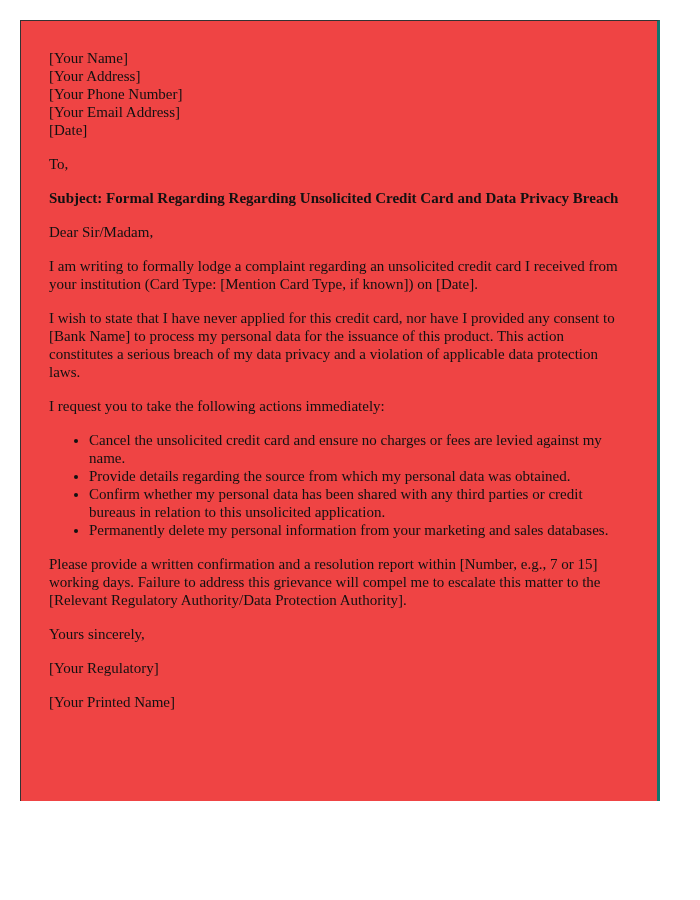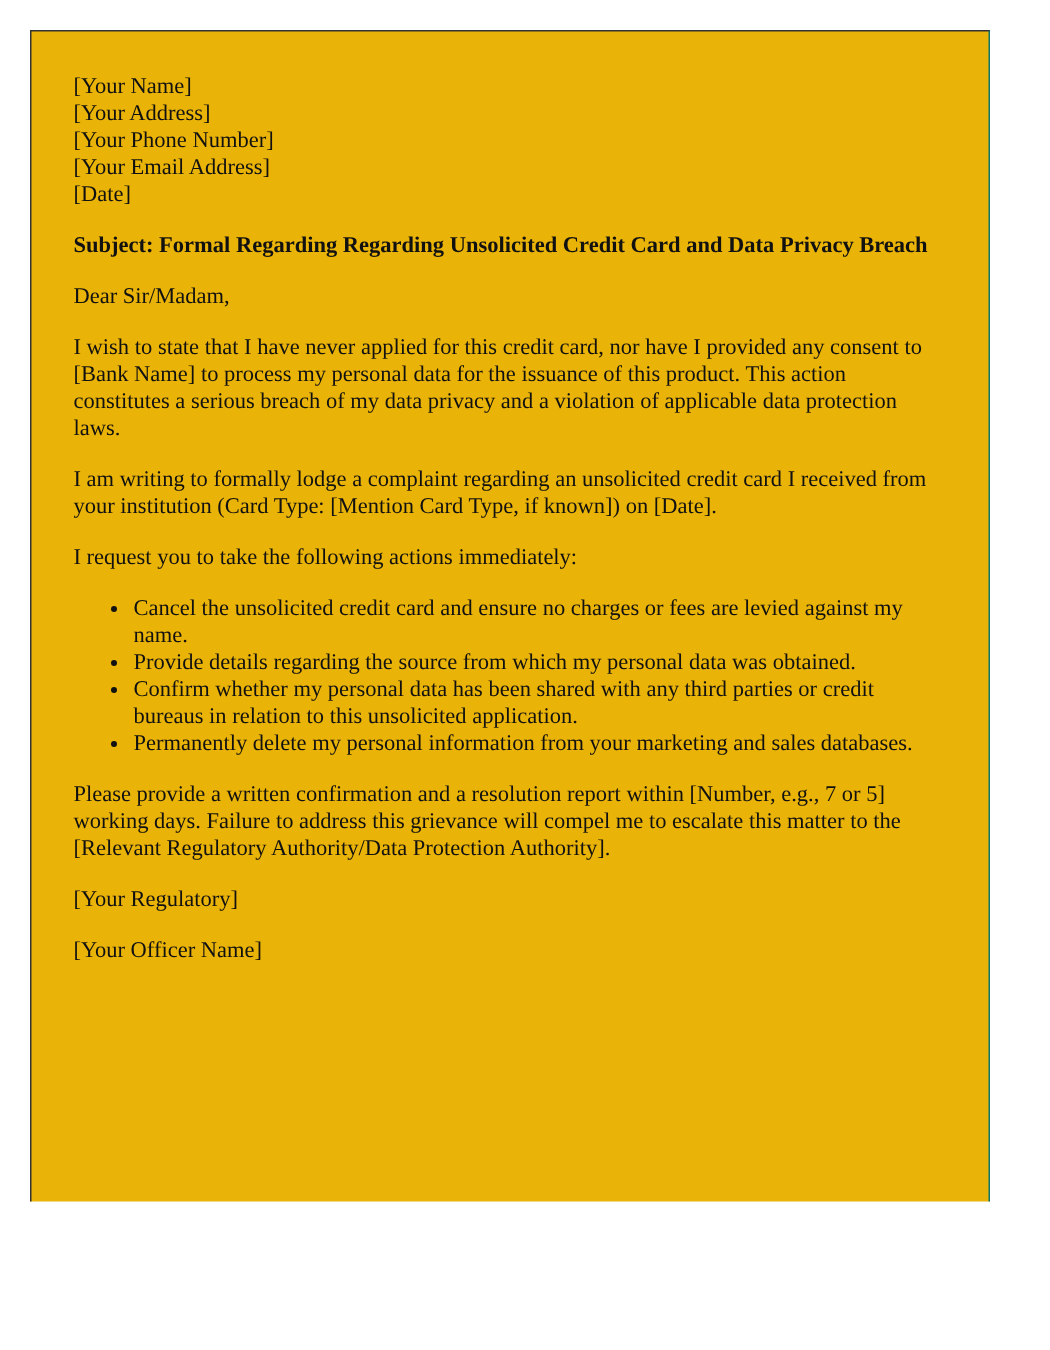--- a/index.html
+++ b/index.html
@@ -10,25 +10,25 @@
       height: 900px;
       overflow: hidden;
     }
     .page {
       position: absolute;
       left: 20px;
       top: 20px;
       width: 640px;
       height: 781px;
       border-left: 1px solid #333333;
-      border-right: 1px solid #0f766e;
+      border-right: 3px solid #0f766e;
       border-top: 1px solid #333333;
       box-sizing: border-box;
       overflow: hidden;
-      background: #eab308;
+      background: #ef4444;
     }
     .content {
       position: absolute;
       left: 28px;
       top: 28px;
       width: 580px;
       font-family: "Liberation Serif", "DejaVu Serif", serif;
       font-size: 15px;
       line-height: 18px;
       color: #111111;
@@ -51,36 +51,38 @@
 
     <div class="block">
       <span class="line">[Your Name]</span>
       <span class="line">[Your Address]</span>
       <span class="line">[Your Phone Number]</span>
       <span class="line">[Your Email Address]</span>
       <span class="line">[Date]</span>
     </div>
 
     <div class="block">
+      <span class="line">To,</span>
     </div>
 
     <p class="subject">Subject: Formal Regarding Regarding Unsolicited Credit Card and Data Privacy Breach</p>
 
     <p>Dear Sir/Madam,</p>
 
+    <p>I am writing to formally lodge a complaint regarding an unsolicited credit card I received from your institution (Card Type: [Mention Card Type, if known]) on [Date].</p>
     <p>I wish to state that I have never applied for this credit card, nor have I provided any consent to [Bank Name] to process my personal data for the issuance of this product. This action constitutes a serious breach of my data privacy and a violation of applicable data protection laws.</p>
-    <p>I am writing to formally lodge a complaint regarding an unsolicited credit card I received from your institution (Card Type: [Mention Card Type, if known]) on [Date].</p>
     <p>I request you to take the following actions immediately:</p>
 
     <ul>
       <li>Cancel the unsolicited credit card and ensure no charges or fees are levied against my name.</li>
       <li>Provide details regarding the source from which my personal data was obtained.</li>
       <li>Confirm whether my personal data has been shared with any third parties or credit bureaus in relation to this unsolicited application.</li>
       <li>Permanently delete my personal information from your marketing and sales databases.</li>
     </ul>
 
-    <p>Please provide a written confirmation and a resolution report within [Number, e.g., 7 or 5] working days. Failure to address this grievance will compel me to escalate this matter to the [Relevant Regulatory Authority/Data Protection Authority].</p>
+    <p>Please provide a written confirmation and a resolution report within [Number, e.g., 7 or 15] working days. Failure to address this grievance will compel me to escalate this matter to the [Relevant Regulatory Authority/Data Protection Authority].</p>
 
+    <p>Yours sincerely,</p>
     <p>[Your Regulatory]</p>
-    <p>[Your Officer Name]</p>
+    <p>[Your Printed Name]</p>
 
   </div>
 </div>
 
 </body></html>

